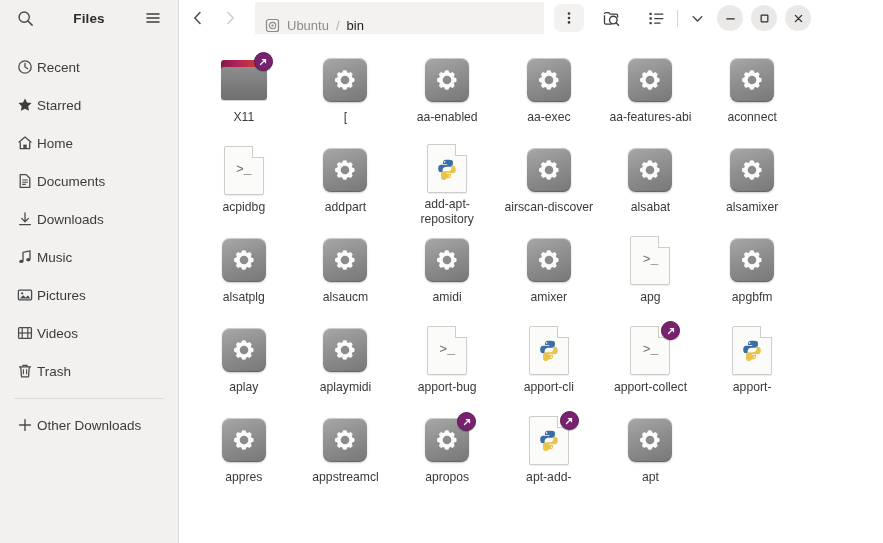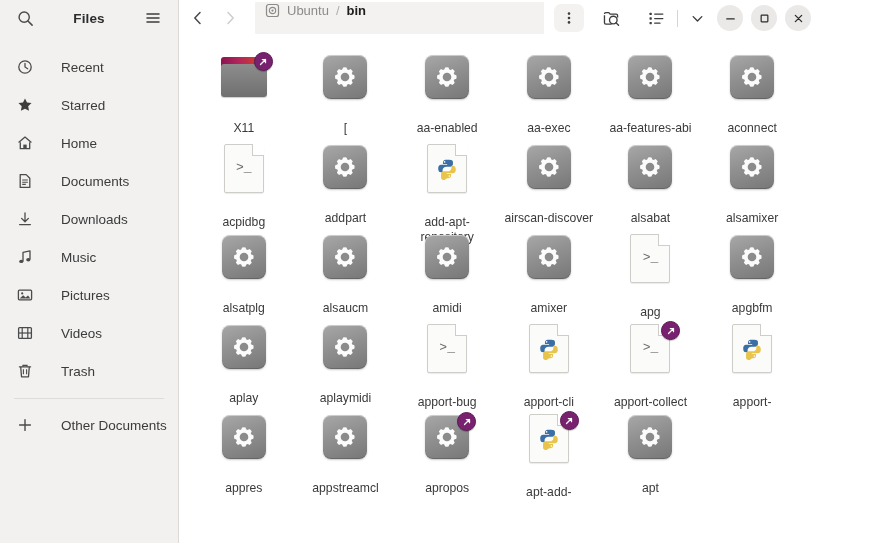--- a/index.html
+++ b/index.html
@@ -27,44 +27,44 @@
   .sb-title{
     flex:1;text-align:center;font-size:13.5px;font-weight:bold;color:#2d2d2d;
     letter-spacing:.1px;
   }
   .icon-btn{
     width:26px;height:26px;display:flex;align-items:center;justify-content:center;
     border-radius:5px;cursor:default;flex:0 0 auto;
   }
   .sb-list{margin-top:12px;display:flex;flex-direction:column;}
   .sb-item{
-    height:38px;display:flex;align-items:center;gap:28px;
+    height:38px;display:flex;align-items:center;gap:4px;
     padding:0 0 0 16px;box-sizing:border-box;cursor:default;
   }
   .sb-item .sb-ico{width:17px;height:17px;display:flex;align-items:center;justify-content:center;flex:0 0 auto;}
   .sb-item .sb-label{font-size:13.5px;color:#3b3b3b;white-space:nowrap;}
   .sb-sep{height:1px;background:#dedbd8;margin:8px 14px 7px 14px;}
 
   
   .main{flex:1;display:flex;flex-direction:column;background:#fff;min-width:0;}
   .toolbar{
     height:36px;display:flex;align-items:center;
     background:#ffffff;box-sizing:border-box;
     padding:0 6px 0 4px;gap:2px;
   }
   .nav-btn{width:30px;height:28px;display:flex;align-items:center;justify-content:center;}
   .pathbar{
     flex:1;height:28px;margin:0 8px;
     background:#f3f2f1;border-radius:1px;
-    display:flex;align-items:flex-end;gap:7px;
+    display:flex;align-items:flex-start;gap:7px;
     padding:16px 10px;box-sizing:border-box;
     min-width:0;
   }
   .path-crumb{font-size:13px;color:#8b8b8b;white-space:nowrap;}
-  .path-crumb.active{color:#1d1d1d;font-weight:bold;}
+  .path-crumb.active{color:#1d1d1d;font-weight:normal;}
   .path-sep{font-size:13px;color:#b0aeac;}
   .kebab{
     width:30px;height:28px;display:flex;align-items:center;justify-content:center;
     background:#f3f2f1;border-radius:7px;margin-right:4px;
   }
   .tb-div{width:1px;height:17px;background:#d6d3d0;margin:0 5px;}
   .win-btn{
     width:26px;height:26px;border-radius:50%;
     background:#ebe9e7;
     display:flex;align-items:center;justify-content:center;
@@ -78,21 +78,21 @@
     grid-template-columns:repeat(6,1fr);
     padding:10px 14px 0 14px;
     box-sizing:border-box;
   }
   .cell{
     display:flex;flex-direction:column;align-items:center;
     padding-top:8px;height:90px;box-sizing:border-box;cursor:default;
   }
   .ico-box{width:52px;height:52px;position:relative;display:flex;align-items:center;justify-content:center;}
   .fname{
-    margin-top:22px;font-size:12.2px;color:#3a3a3a;
+    margin-top:4px;font-size:12.2px;color:#3a3a3a;
     text-align:center;line-height:15px;max-width:96px;
     word-break:break-word;
   }
 
   
   .ex-ico{
     width:44px;height:44px;border-radius:8px;
     background:linear-gradient(160deg,#a8a8a8 0%,#909090 45%,#777777 100%);
     box-shadow:inset 0 1px 0 rgba(255,255,255,.45),
                inset 0 -1px 0 rgba(0,0,0,.18),
@@ -272,21 +272,21 @@
       </div>
 
       <div class="sb-sep"></div>
 
       <div class="sb-item">
         <span class="sb-ico">
           <svg width="16" height="16" viewBox="0 0 16 16">
             <path d="M8 2.6v10.8M2.6 8h10.8" stroke="#4b4b4b" stroke-width="1.4" stroke-linecap="round"></path>
           </svg>
         </span>
-        <span class="sb-label">Other Documents</span>
+        <span class="sb-label">Other Downloads</span>
       </div>
 
     </div>
   </div>
 
   <div class="main">
 
     <div class="toolbar">
 
       <div class="nav-btn">

